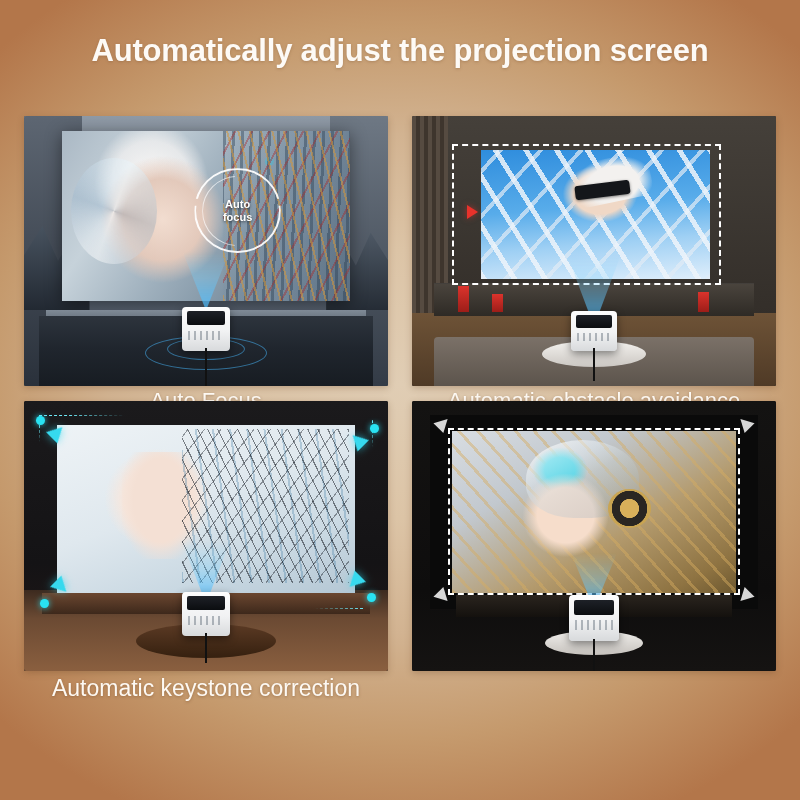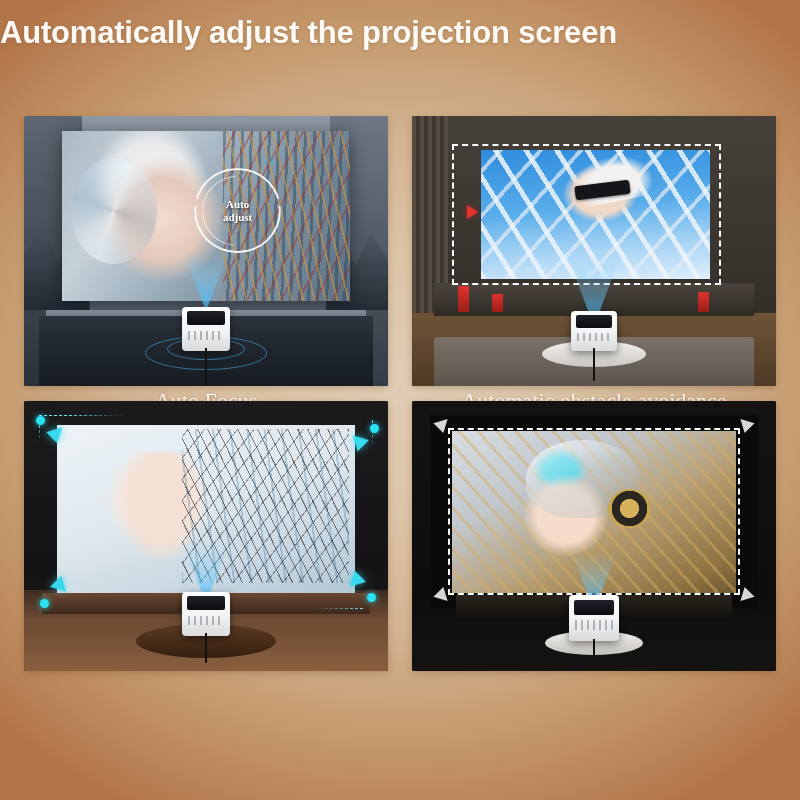--- a/index.html
+++ b/index.html
@@ -6,41 +6,41 @@
   * { margin:0; padding:0; box-sizing:border-box; }
   html,body { width:800px; height:800px; overflow:hidden; }
   body {
     font-family: "Liberation Sans", sans-serif;
     background:
       radial-gradient(ellipse 70% 60% at 50% 48%, #e0cdb4 0%, #dcc4a6 28%, #d2b391 52%, #c59a6d 74%, #b3764a 100%);
     position:relative;
   }
 
   
-  .header { width:100%; padding-top:16px; }
+  .header { width:100%; padding-top:34px; text-align:center; }
   .title {
     font-size:31px; font-weight:bold; color:#fdfaf6;
     letter-spacing:-0.2px; line-height:1.1;
     text-shadow:0 1px 3px rgba(120,80,45,.35);
   }
   .subtitle {
     margin-top:9px; font-size:24px; color:#f6efe6; font-weight:400;
     text-shadow:0 1px 2px rgba(120,80,45,.25);
   }
 
   
   .grid {
     position:absolute; left:24px; top:116px;
     width:752px; height:664px;
     display:grid;
     grid-template-columns:364px 364px;
     grid-template-rows:285px 285px;
     column-gap:24px; row-gap:0px;
   }
-  .cell { position:relative;font-family:Liberation Serif, serif; }
+  .cell { position:relative; }
   .panel {
     position:relative; width:100%; height:270px;
     overflow:hidden; border-radius:2px;
     box-shadow:0 2px 7px rgba(90,55,25,.28);
     background:#111;
   }
   .caption {
     position:absolute; left:0; right:0; top:272px;
     text-align:center; font-size:22px; color:#fdf9f3;
     text-shadow:0 1px 3px rgba(110,70,40,.45);
@@ -225,21 +225,21 @@
       <div class="p1-screen">
         <div class="p1-art"></div>
         <div class="p1-chrome"></div>
         <div class="p1-wires"></div>
 
         <div class="focus-ring">
           <div class="ring"></div>
           <div class="ring2"></div>
           <div class="focus-label">
             <span>Auto</span>
-            <span>adjust</span>
+            <span>focus</span>
           </div>
         </div>
       </div>
 
       <div class="p1-shelf"></div>
       <div class="p1-cab"></div>
 
       <div class="beam-shape" style="bottom:28%;width:46px;height:58px;"></div>
       <div class="wave" style="bottom:6%;width:122px;height:34px;"></div>
       <div class="wave" style="bottom:9.5%;width:78px;height:22px;"></div>
@@ -307,20 +307,21 @@
       <div class="karrow" style="right:7%;  top:64%;  transform:rotate(45deg);"></div>
 
       <div class="beam-shape" style="bottom:25%;width:48px;height:62px;"></div>
       <div class="table-round" style="bottom:5%;width:140px;height:34px;background:linear-gradient(#5b3a24,#35200f);"></div>
       <div class="proj" style="bottom:13%;width:48px;height:44px;">
         <div class="proj-lens"></div>
         <div class="proj-vents"></div>
       </div>
       <div class="proj-cord" style="bottom:3%;height:11%;"></div>
     </div>
+    <div class="caption">Automatic keystone correction</div>
   </div>
 
   <div class="cell row2">
     <div class="panel">
       <div class="p4-room"></div>
       <div class="p4-frame"></div>
 
       <div class="p4-img">
         <div class="p4-helm"></div>
         <div class="p4-gear"></div>

